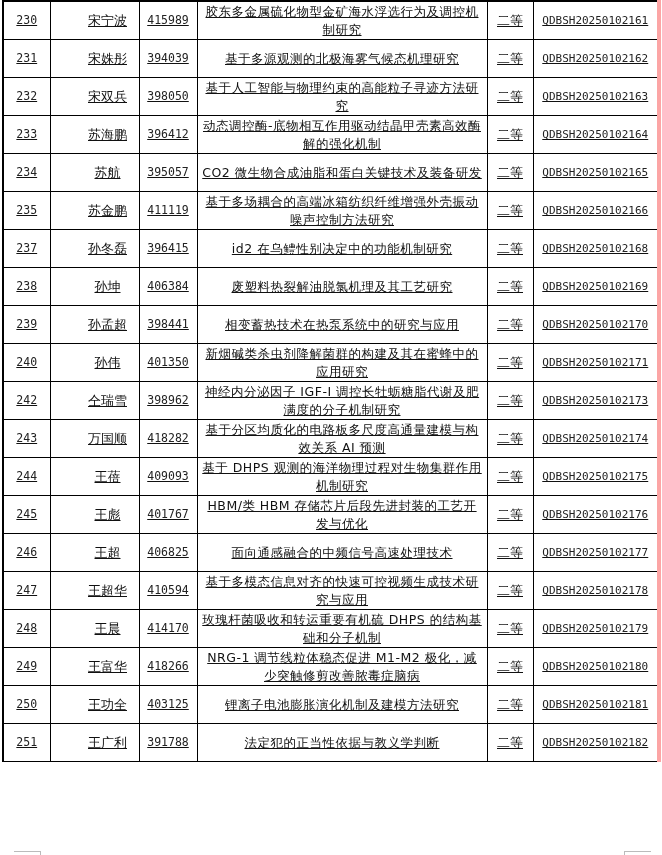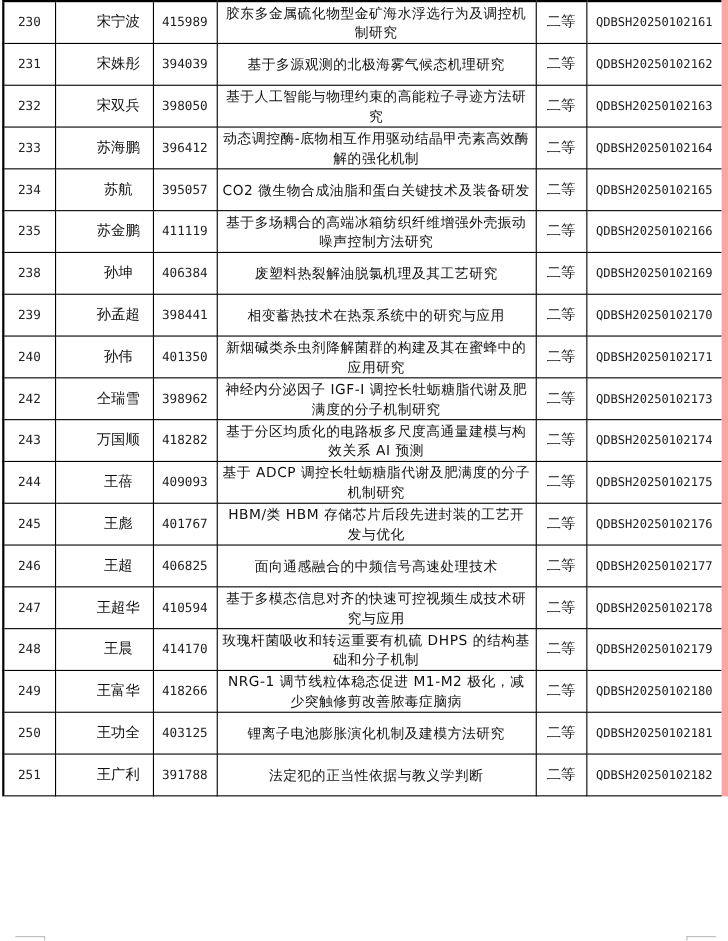--- a/index.html
+++ b/index.html
@@ -1,18 +1,18 @@
 <!DOCTYPE html>
 <html><head>
 <meta charset="utf-8">
 <style>
   html, body { margin: 0; padding: 0; background: #ffffff; }
   body { width: 662px; height: 855px; position: relative; overflow: hidden; font-family: "DejaVu Sans", sans-serif; color: #111; }
   .table-wrap { position: absolute; left: 2px; top: 0; }
-  table { border-collapse: collapse; table-layout: fixed; width: 656px; border-left: 2px solid #000; border-right: 6px solid #fca5a5; }
+  table { border-collapse: collapse; table-layout: fixed; width: 656px; border-left: 2px solid #000; border-right: 4px solid #fca5a5; text-decoration: underline; }
   td { border: 1px solid #000; text-align: center; vertical-align: middle; padding: 0 2px; height: 37px; font-size: 12px; line-height: 17px; overflow: hidden; }
   td.num { font-family: "DejaVu Sans Mono", monospace; font-size: 11.5px; color: #222; }
   td.name { font-size: 13px; padding-left: 28px; }
   td.title { font-size: 12.5px; letter-spacing: 0.5px; line-height: 18px; padding: 0 4px; }
   td.grade { font-size: 13px; }
   td.code { font-family: "DejaVu Sans Mono", monospace; font-size: 11px; color: #222; }
   tr:first-child td { border-top: 2px solid #000; }
   .corner-mark { position: absolute; top: 851px; width: 26px; height: 4px; border-top: 1px solid #bbb; }
   .corner-left { left: 14px; border-right: 1px solid #bbb; }
   .corner-right { left: 624px; border-left: 1px solid #bbb; }
@@ -73,20 +73,28 @@
         </tr>
         <tr>
           <td class="num">235</td>
           <td class="name">苏金鹏</td>
           <td class="num">411119</td>
           <td class="title">基于多场耦合的高端冰箱纺织纤维增强外壳振动噪声控制方法研究</td>
           <td class="grade">二等</td>
           <td class="code">QDBSH20250102166</td>
         </tr>
         <tr>
+          <td class="num">237</td>
+          <td class="name">孙冬磊</td>
+          <td class="num">396415</td>
+          <td class="title">id2 在乌鳢性别决定中的功能机制研究</td>
+          <td class="grade">二等</td>
+          <td class="code">QDBSH20250102168</td>
+        </tr>
+        <tr>
           <td class="num">238</td>
           <td class="name">孙坤</td>
           <td class="num">406384</td>
           <td class="title">废塑料热裂解油脱氯机理及其工艺研究</td>
           <td class="grade">二等</td>
           <td class="code">QDBSH20250102169</td>
         </tr>
         <tr>
           <td class="num">239</td>
           <td class="name">孙孟超</td>
@@ -116,21 +124,21 @@
           <td class="name">万国顺</td>
           <td class="num">418282</td>
           <td class="title">基于分区均质化的电路板多尺度高通量建模与构效关系 AI 预测</td>
           <td class="grade">二等</td>
           <td class="code">QDBSH20250102174</td>
         </tr>
         <tr>
           <td class="num">244</td>
           <td class="name">王蓓</td>
           <td class="num">409093</td>
-          <td class="title">基于 ADCP 调控长牡蛎糖脂代谢及肥满度的分子机制研究</td>
+          <td class="title">基于 DHPS 观测的海洋物理过程对生物集群作用机制研究</td>
           <td class="grade">二等</td>
           <td class="code">QDBSH20250102175</td>
         </tr>
         <tr>
           <td class="num">245</td>
           <td class="name">王彪</td>
           <td class="num">401767</td>
           <td class="title">HBM/类 HBM 存储芯片后段先进封装的工艺开发与优化</td>
           <td class="grade">二等</td>
           <td class="code">QDBSH20250102176</td>

